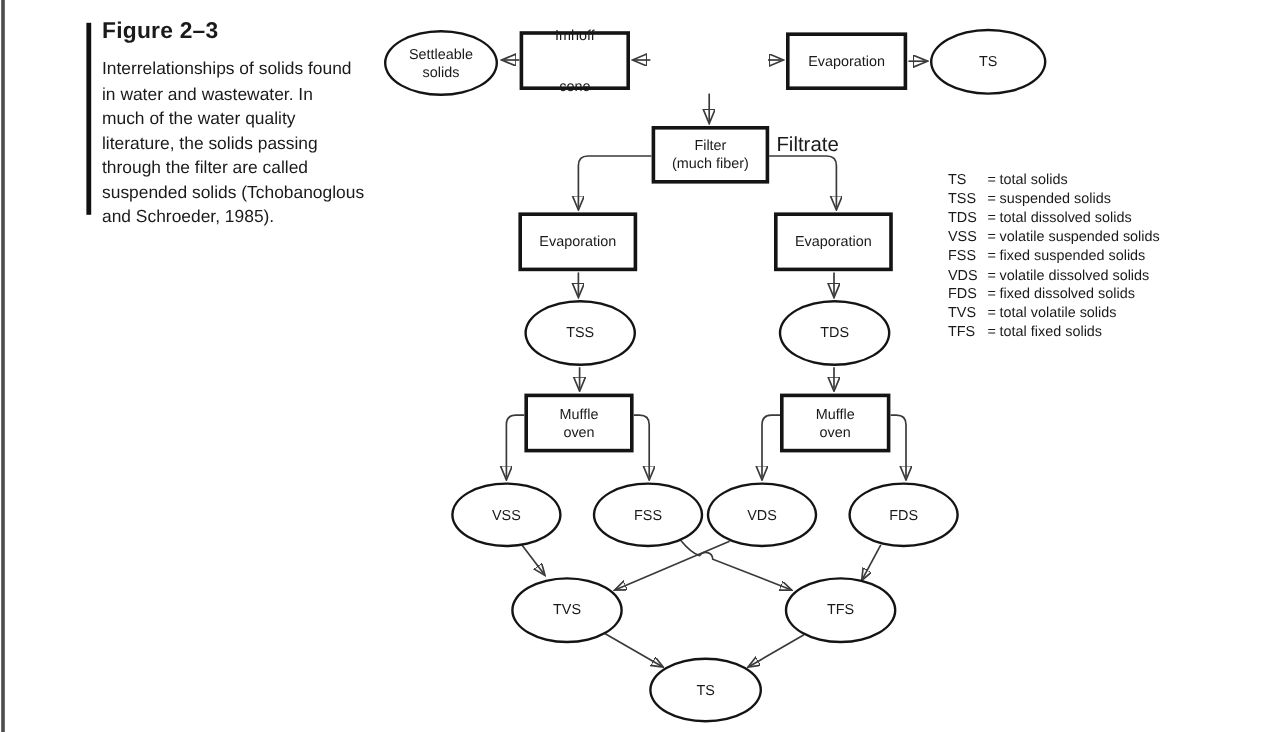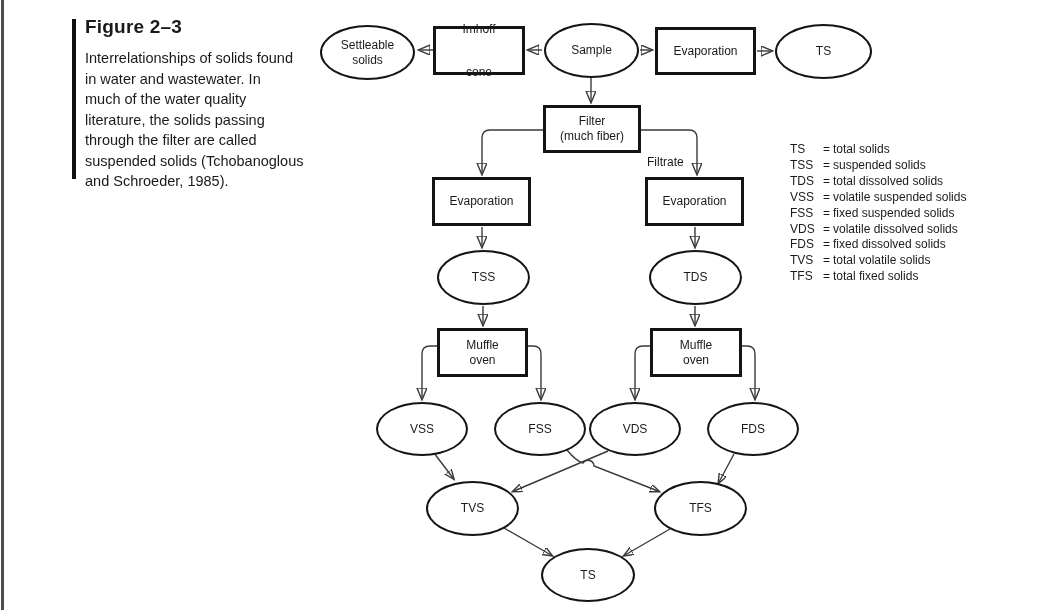--- a/index.html
+++ b/index.html
@@ -21,21 +21,21 @@
   svg.wires{position:absolute;left:0;top:0;z-index:1;}
   svg.wires path{fill:none;stroke:#3a3a3a;stroke-width:1.4;}
 
   
   .node{position:absolute;z-index:2;display:flex;flex-direction:column;align-items:center;
         justify-content:center;text-align:center;background:#ffffff;font-size:12px;
         line-height:15px;box-sizing:border-box;}
   .rect{border:3px solid #141414;}
   .ellipse{border:2px solid #141414;border-radius:50%;}
 
-  .edge-label{position:absolute;z-index:2;font-size:12px;white-space:nowrap;margin-top:44px;}
+  .edge-label{position:absolute;z-index:2;font-size:17px;white-space:nowrap;}
 
   
   .legend{position:absolute;left:790px;top:142px;z-index:2;font-size:12px;line-height:15.9px;}
   .legend-row{display:flex;white-space:nowrap;}
   .legend-abbr{width:30px;}
   .legend-eq{width:13px;text-align:center;}
 </style>
 </head>
 <body>
 
@@ -88,23 +88,20 @@
   </svg>
 
   <div class="node ellipse" style="left:320px;top:25px;width:95px;height:55px;text-align:center;">
     <div>Settleable</div>
     <div>solids</div>
   </div>
   <div class="node rect" style="left:433px;top:26px;width:92px;height:49px;gap:28px;">
     <div>Imhoff</div>
     <div>cone</div>
   </div>
-  <div class="node ellipse" style="left:544px;top:23px;width:95px;height:55px;">
-    <div>Sample</div>
-  </div>
   <div class="node rect" style="left:655px;top:27px;width:101px;height:48px;">
     <div>Evaporation</div>
   </div>
   <div class="node ellipse" style="left:775px;top:24px;width:97px;height:55px;">
     <div>TS</div>
   </div>
 
   <div class="node rect" style="left:543px;top:105px;width:98px;height:48px;">
     <div>Filter</div>
     <div>(much fiber)</div>

